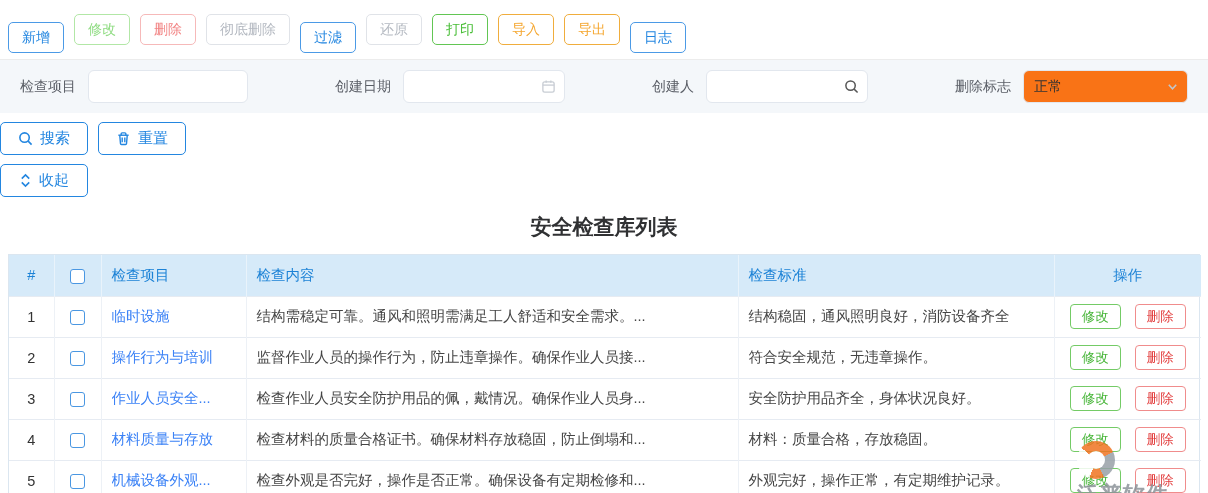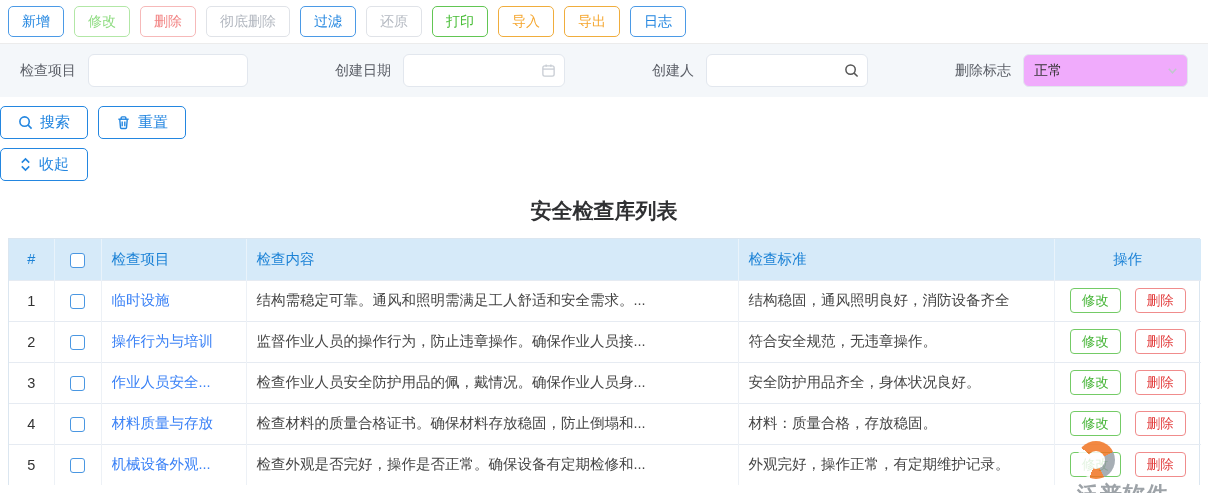--- a/index.html
+++ b/index.html
@@ -6,41 +6,41 @@
   html,body { width:1208px; height:493px; overflow:hidden; background:#fff;
               font-family:"Liberation Sans","DejaVu Sans",sans-serif; }
   .app { position:relative; width:1208px; height:493px; }
 
   
   .toolbar { display:flex; align-items:center; gap:10px; padding:6px 8px;
              background:#fff; border-bottom:1px solid #ececec; }
   .tb-btn { height:31px; padding:0 13px; border-radius:5px; background:#fff;
             font-size:14px; border:1px solid #ccc; cursor:pointer;
             font-family:inherit; }
-  .tb-btn.blue        { color:#2386e0; border-color:#4b9ae6; }
+  .tb-btn.blue        { color:#2386e0; border-color:#4b9ae6;margin-top:16px; }
   .tb-btn.green-light { color:#8fdc82; border-color:#b2e7a6; }
   .tb-btn.red-light   { color:#f28383; border-color:#f6b9b9; }
   .tb-btn.gray        { color:#b4b9c1; border-color:#e0e3e8; }
   .tb-btn.green       { color:#47bd35; border-color:#62c653; }
   .tb-btn.orange      { color:#f5a730; border-color:#f0ad3d; }
 
   
   .filter-strip { display:flex; align-items:center; justify-content:space-between;
                   background:#f4f7fa; padding:10px 20px; height:53px; }
   .ff { display:flex; align-items:center; }
   .ff label { font-size:14px; color:#5a5e66; margin-right:12px; white-space:nowrap; }
   .f-input, .input-wrap input { height:33px; border:1px solid #e2e7ee; border-radius:6px;
             background:#fff; outline:none; font-size:14px; padding:0 10px; color:#333;
             font-family:inherit; }
   .f-input { width:160px; }
   .input-wrap { position:relative; display:flex; align-items:center; }
   .input-wrap input { width:162px; padding-right:30px; }
   .input-icon { position:absolute; right:9px; display:flex; align-items:center; }
   .select-box { position:relative; display:flex; align-items:center; width:165px; height:33px;
-                border:1px solid #e2e7ee; border-radius:6px; background:#f0abfc;
+                border:1px solid #e2e7ee; border-radius:6px; background:#f97316;
                 padding:0 26px 0 10px; cursor:pointer; }
   .select-box span { font-size:14px; color:#333; }
   .select-box .input-icon { right:8px; }
 
   
   .actions-row { display:flex; gap:10px; padding:9px 8px 0 0; }
   .o-btn { display:inline-flex; align-items:center; justify-content:center; gap:7px;
            min-width:88px; height:33px; border:1px solid #2386e0; color:#2386e0;
            background:#fff; border-radius:5px; font-size:15px; cursor:pointer;
            font-family:inherit; }

